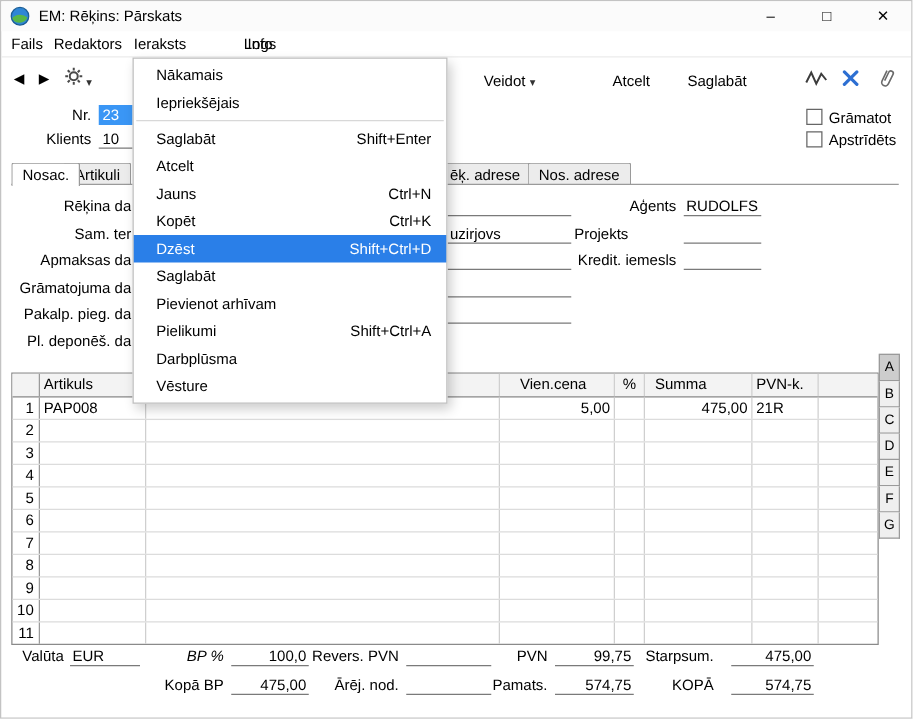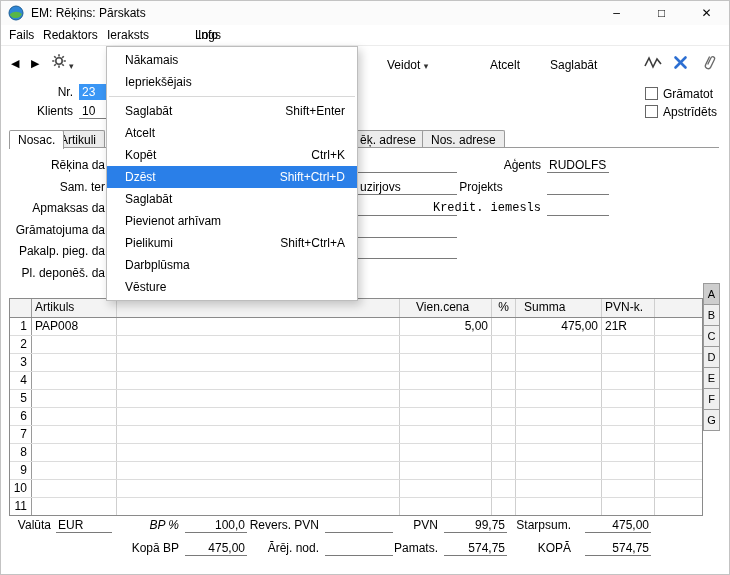--- a/index.html
+++ b/index.html
@@ -163,21 +163,21 @@
   <span class="mid-field" style="top:156px;"></span>
   <span class="mid-field" style="top:178px;">uzirjovs</span>
   <span class="mid-field" style="top:199px;"></span>
   <span class="mid-field" style="top:221px;"></span>
   <span class="mid-field" style="top:242px;"></span>
 
   <span class="r-lbl" style="top:156px;">Aģents</span>
   <span class="r-val" style="top:156px;">RUDOLFS</span>
   <span class="r-lbl" style="top:178px;text-align:center;">Projekts</span>
   <span class="r-val" style="top:178px;"></span>
-  <span class="r-lbl" style="top:199px;font-family:Liberation Mono, monospace;">Kredit. iemesls</span>
+  <span class="r-lbl" style="top:199px;">Kredit. iemesls</span>
   <span class="r-val" style="top:199px;"></span>
 
   <div id="grid">
     <div class="tr th">
       <div class="td w-num"></div>
       <div class="td w-art">Artikuls</div>
       <div class="td w-desc"></div>
       <div class="td w-price pl14">Vien.cena</div>
       <div class="td w-pct">%</div>
       <div class="td w-sum pl8">Summa</div>
@@ -338,20 +338,24 @@
     <div class="sep"></div>
     <div class="mi">
         <span>Saglabāt</span>
         <span>Shift+Enter</span>
       </div>
     <div class="mi">
         <span>Atcelt</span>
         <span></span>
       </div>
     <div class="mi">
+        <span>Jauns</span>
+        <span>Ctrl+N</span>
+      </div>
+    <div class="mi">
         <span>Kopēt</span>
         <span>Ctrl+K</span>
       </div>
     <div class="mi hl">
         <span>Dzēst</span>
         <span>Shift+Ctrl+D</span>
       </div>
     <div class="mi">
         <span>Saglabāt</span>
         <span></span>

